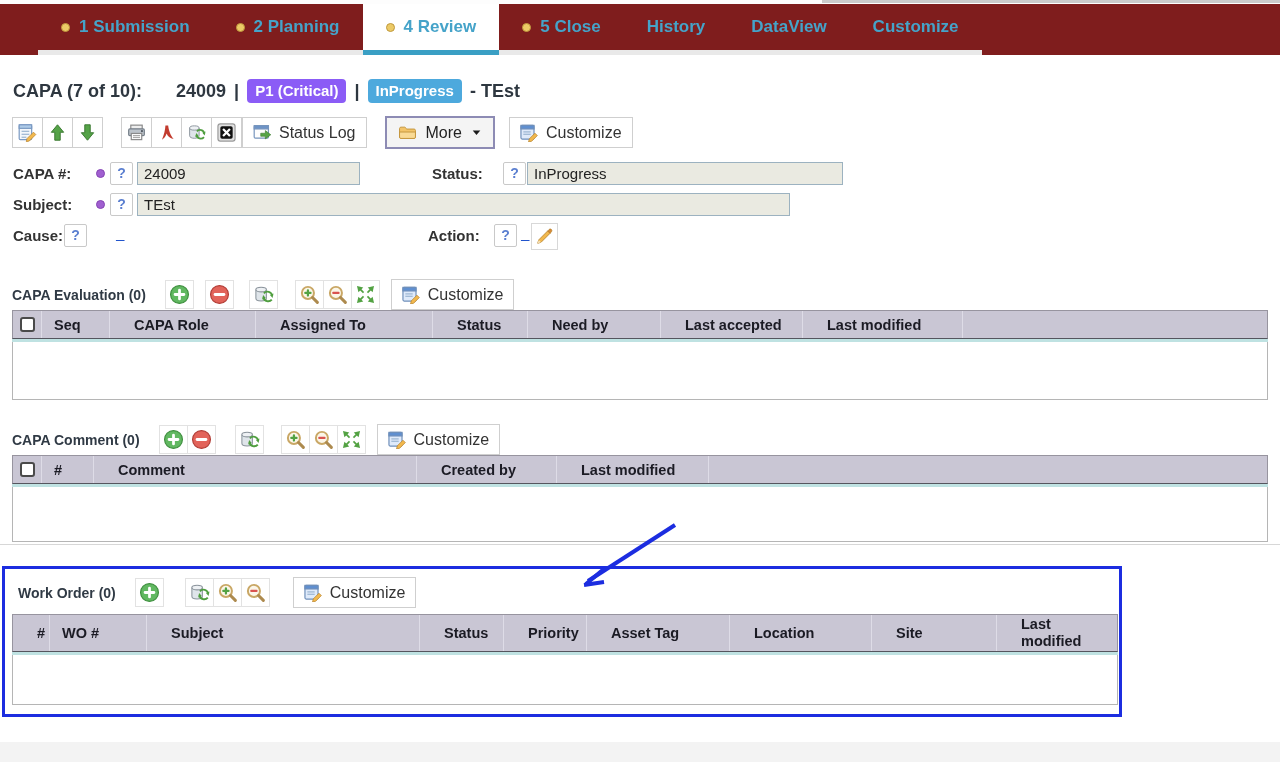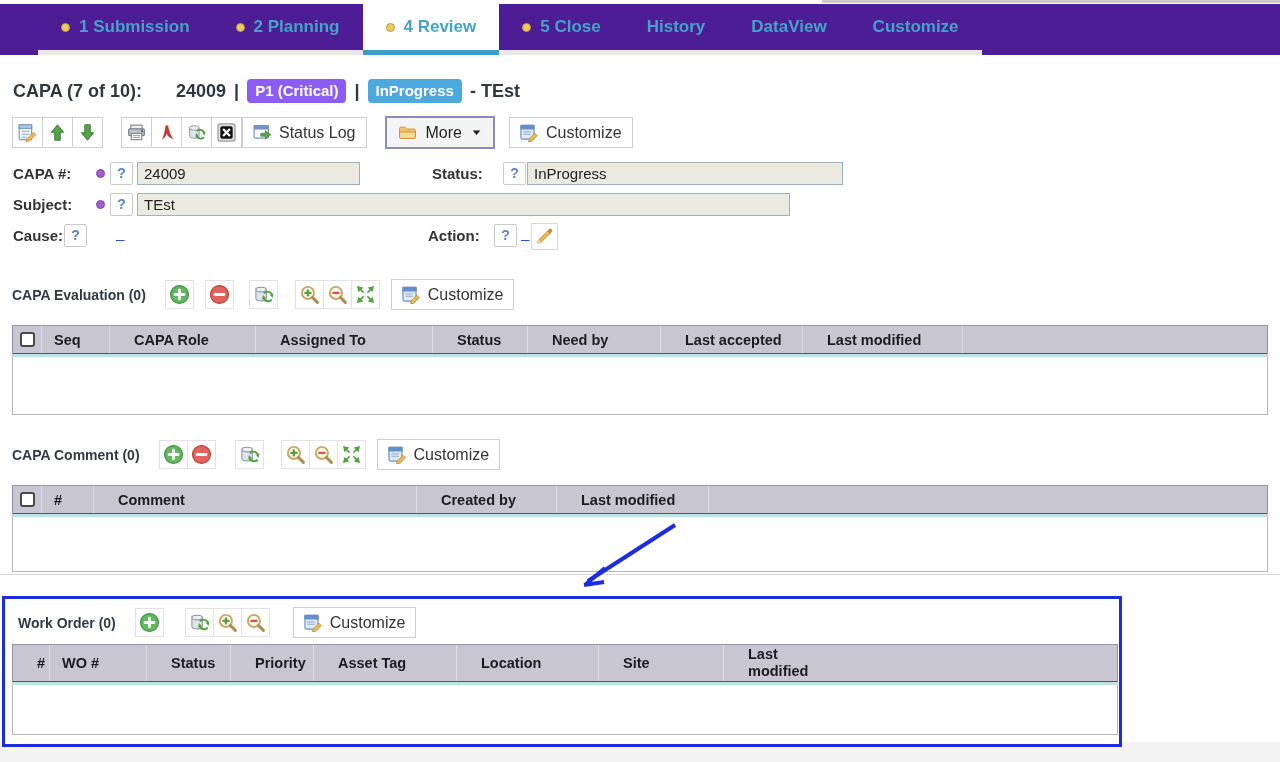--- a/index.html
+++ b/index.html
@@ -6,21 +6,21 @@
   html,body { margin:0; padding:0; }
   body {
     width:1280px; height:762px; position:relative; overflow:hidden;
     background:#f3f3f3; font-family:"Liberation Sans", sans-serif;
   }
   
   .topline { height:4px; background:#fdfdfd; position:relative; }
   .topline::after { content:""; position:absolute; top:0; right:0; width:458px; height:3px; background:#cbcbcb; }
 
   
-  .tabbar { display:flex; align-items:stretch; height:51px; padding-left:38px; background:#4c1d95; }
+  .tabbar { display:flex; align-items:stretch; height:51px; padding-left:38px; background:#7f1d1d; }
   .tab { display:flex; align-items:center; gap:9px; padding:0 23px; font-size:17px; font-weight:bold;
          color:#45a3c9; border-bottom:5px solid #e9e9e9; cursor:pointer; white-space:nowrap; }
   .tab.active { background:#fff; border-bottom-color:#3a9fc4; }
   .dot { width:9px; height:9px; border-radius:50%; background:#ecca66; border:1px solid #c0993d; flex:none; }
 
   .content { background:#fff; height:687px; position:relative; }
 
   
   .titlerow { display:flex; align-items:center; gap:8px; padding:24px 0 0 13px;
               font-size:18px; font-weight:bold; color:#2e3740; }
@@ -62,21 +62,21 @@
 
   
   .sec-head { display:flex; align-items:center; margin-left:12px; gap:11px; }
   .sec-title { font-size:14px; font-weight:bold; color:#303a45; margin-right:8px; }
   .ibtn { width:29px; height:29px; border:1px solid #e2e2e2; background:#fff; display:flex;
           align-items:center; justify-content:center; padding:0; cursor:pointer; }
   .igroup { display:flex; }
   .igroup .ibtn + .ibtn { margin-left:-1px; }
 
   
-  .gtable { margin-left:12px; margin-top:15px; }
+  .gtable { margin-left:12px; margin-top:0; }
   .ghead { display:flex; background:#c9c6d4; border:1px solid #97949f; border-bottom:1px solid #55555e;
            height:29px; align-items:stretch; }
   .ghead.tall { height:38px; }
   .gcell { font-size:14.5px; font-weight:bold; color:#1b1b24; padding-left:24px; height:auto;
            display:flex; align-items:center; border-left:1px solid #dedce7; flex:none; }
   .gcell:first-child { border-left:none; }
   .gcheck { justify-content:center; padding-left:0; }
   .gfill { flex:1; }
   .teal { height:3px; background:#bfe2e2; }
   .gbody { background:#fff; border:1px solid #b5b5b5; border-top:none; }
@@ -478,20 +478,21 @@
         <svg class="ic">
             <use href="#sym-winedit"></use>
           </svg>
         <span>Customize</span>
       </button>
     </div>
     <div class="gtable" style="width:1106px">
       <div class="ghead tall">
         <div class="gcell" style="width:36px">#</div>
         <div class="gcell" style="width:97px;padding-left:12px">WO #</div>
+        <div class="gcell" style="width:273px">Subject</div>
         <div class="gcell" style="width:84px">Status</div>
         <div class="gcell" style="width:83px">Priority</div>
         <div class="gcell" style="width:143px">Asset Tag</div>
         <div class="gcell" style="width:142px">Location</div>
         <div class="gcell" style="width:125px">Site</div>
         <div class="gcell gfill">
             <span class="wrapnarrow">Last modified</span>
           </div>
       </div>
       <div class="teal"></div>

